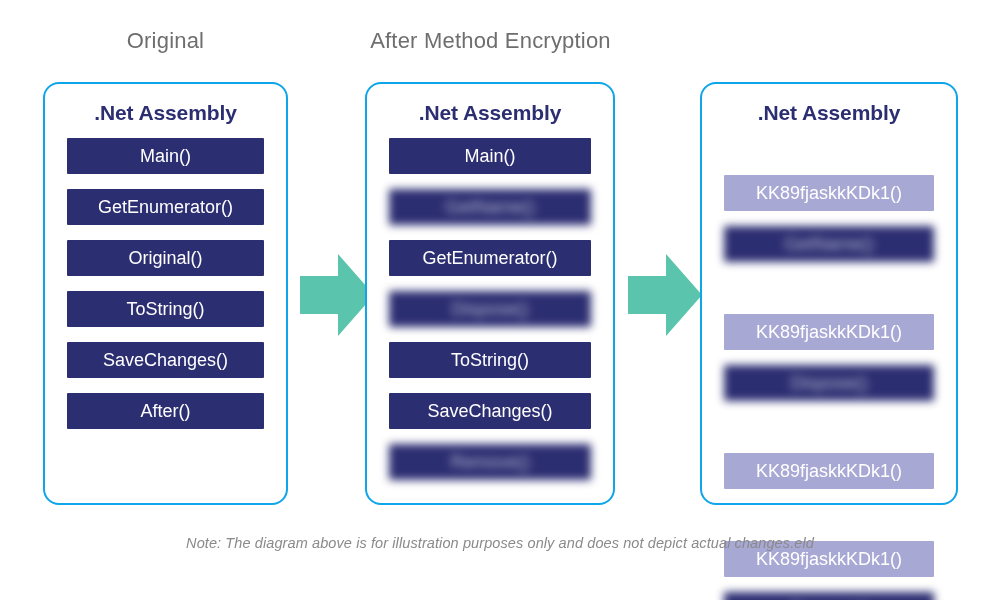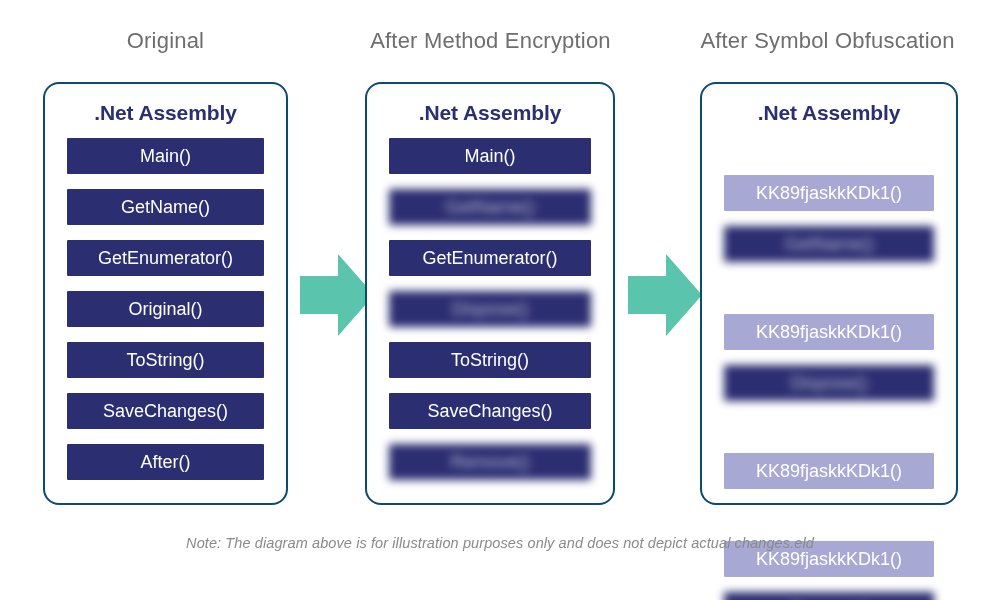--- a/index.html
+++ b/index.html
@@ -36,21 +36,21 @@
   #hdr-1 { left: 358px; width: 265px; }
   #hdr-2 { left: 690px; width: 275px; }
 
   
   .card {
     position: absolute;
     top: 82px;
     width: 245px;
     height: 423px;
     box-sizing: border-box;
-    border: 2px solid #0c4a6e;
+    border: 2px solid #0ea5e9;
     border-radius: 16px;
     background: #ffffff;
     display: flex;
     flex-direction: column;
     align-items: center;
   }
   #card-0 { left: 43px;  width: 245px; }
   #card-1 { left: 365px; width: 250px; }
   #card-2 { left: 700px; width: 258px; }
 
@@ -109,30 +109,26 @@
     letter-spacing: 0.1px;
   }
 </style>
 </head>
 <body>
 
 <div id="stage">
 
   <div id="hdr-0" class="col-header">Original</div>
   <div id="hdr-1" class="col-header">After Method Encryption</div>
-  <div id="hdr-2" class="col-header">After Symbol Obfuscation</div>
 
   <div id="card-0" class="card">
     <div class="card-title">.Net Assembly</div>
     <div class="rows">
       <div class="row dark">
         <span class="row-label">Main()</span>
-      </div>
-      <div class="row dark">
-        <span class="row-label">GetName()</span>
       </div>
       <div class="row dark">
         <span class="row-label">GetEnumerator()</span>
       </div>
       <div class="row dark">
         <span class="row-label">Original()</span>
       </div>
       <div class="row dark">
         <span class="row-label">ToString()</span>
       </div>

